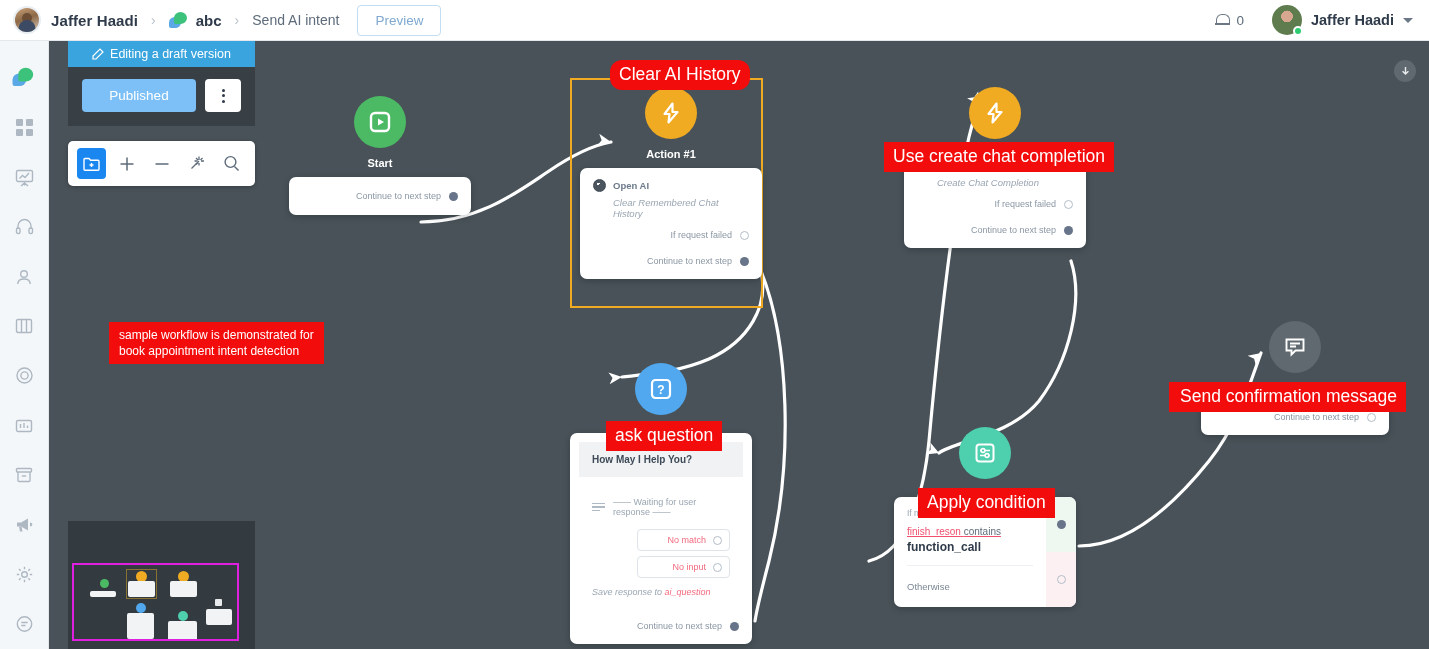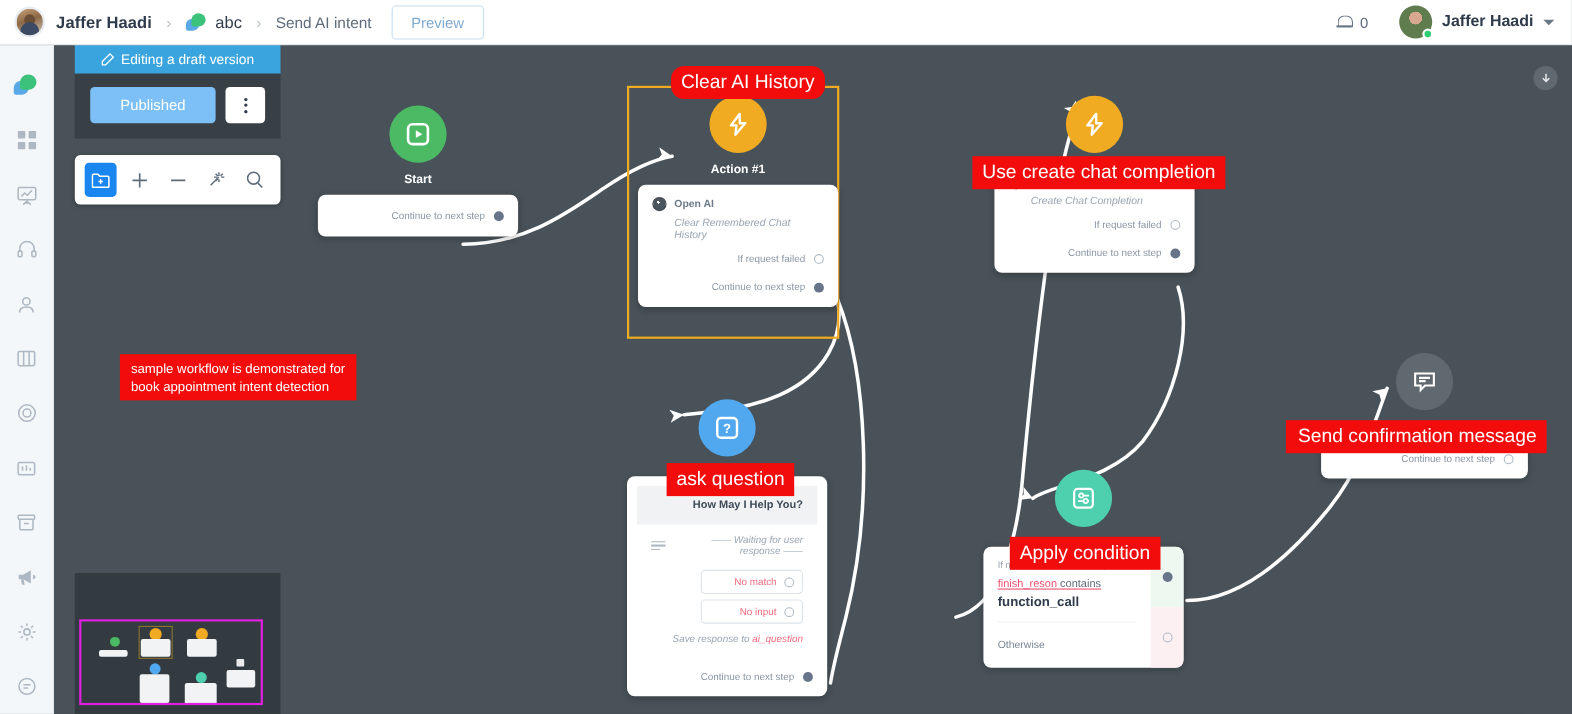--- a/index.html
+++ b/index.html
@@ -31,21 +31,21 @@
     content: ""; position: absolute; left: 50%; top: 20%;
     transform: translateX(-50%);
     width: 10px; height: 10px; border-radius: 50%; background: #6b4e35;
   }
   .crumb-name {
     font-size: 15px; color: #2f3b4a; font-weight: 600; margin-left: 10px;
     letter-spacing: .1px;
   }
   .crumb-sep { color: #b9c2cb; font-size: 14px; margin: 0 13px; }
   .crumb-chat {
-    font-size: 15px; color: #2f3b4a; font-weight: 400;
+    font-size: 15px; color: #2f3b4a; font-weight: 700;
     display: flex; align-items: center; gap: 7px;
   }
   .chat-ico { position: relative; width: 20px; height: 17px; display: inline-block; }
   .chat-ico i {
     position: absolute; display: block; border-radius: 50% 50% 50% 2px;
   }
   .chat-ico i.b1 { width: 12px; height: 11px; background: #5aa9e6; left: 0; top: 5px; }
   .chat-ico i.b2 { width: 13px; height: 12px; background: #3cc27a; left: 5px; top: 0; }
   .crumb-page { font-size: 14px; color: #5d6b7a; }
   .preview-btn {
@@ -169,22 +169,22 @@
     gap: 8px; font-size: 9px; color: #8b97a4; margin-top: 11px;
   }
   .port-o { width: 9px; height: 9px; border-radius: 50%; border: 1.4px solid #b3bdc7; flex: none; }
   .port-f { width: 9px; height: 9px; border-radius: 50%; background: #67748a; flex: none; }
   
   .aq-head {
     background: #f0f2f4; padding: 12px 13px; font-size: 10px;
     font-weight: 700; color: #3e4a57;
   }
   .aq-wait {
-    display: flex; align-items: center; gap: 8px; padding: 9px 13px 7px;
-    font-size: 9px; color: #9aa6b2; font-style: italic;
+    display: flex; align-items: center; gap: 8px; padding: 20px 13px 7px;
+    font-size: 9px; color: #9aa6b2; 
   }
   .hamb { display: flex; flex-direction: column; gap: 2px; flex: none; }
   .hamb i { display: block; height: 1.4px; background: #b0bac4; }
   .hamb i:nth-child(1) { width: 13px; }
   .hamb i:nth-child(2) { width: 13px; }
   .hamb i:nth-child(3) { width: 8px; }
   .aq-opt {
     margin: 5px 13px 0 auto; width: 93px; border: 1px solid #dde3e9;
     border-radius: 4px; padding: 5px 7px; display: flex;
     align-items: center; justify-content: flex-end; gap: 7px;
@@ -506,21 +506,21 @@
   </div>
 
   <div class="node" style="left:521px;top:322px;width:182px;">
     <div class="node-circle" style="background:#51a8ef;">
       <svg width="24" height="24" viewBox="0 0 24 24">
           <rect x="3" y="3" width="18" height="18" rx="3.5" fill="none" stroke="#fff" stroke-width="2.2"></rect>
           <text x="12" y="17" font-size="12" font-weight="700" fill="#fff" text-anchor="middle" font-family="Liberation Sans, sans-serif">?</text>
         </svg>
     </div>
     <div class="node-title"></div>
-    <div class="card" style="margin-top:18px;text-align:right;">
+    <div class="card" style="margin-top:18px;">
       <div style="padding:9px 9px 0;">
         <div class="aq-head">How May I Help You?</div>
         <div style="background:#fff;">
           <div class="aq-wait">
             <span class="hamb">
                 <i></i>
                 <i></i>
                 <i></i>
               </span>
             <span>—— Waiting for user response ——</span>

